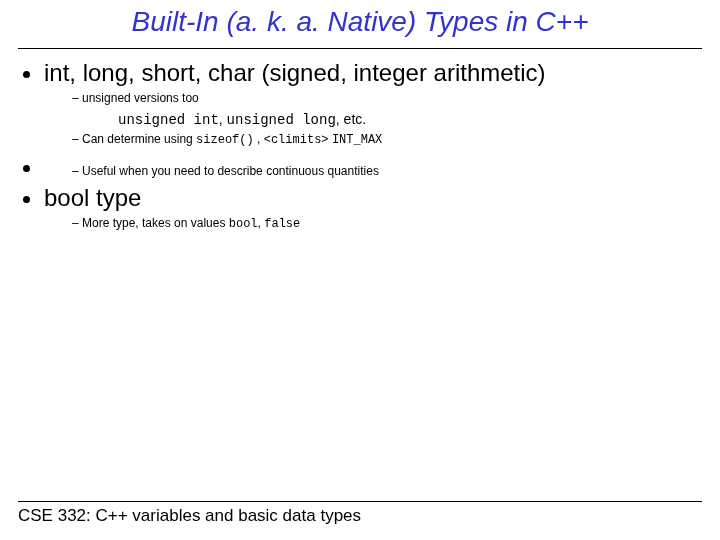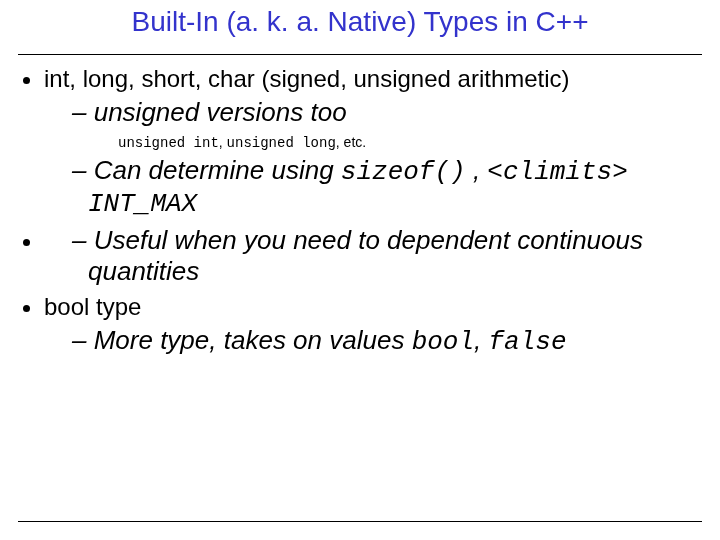--- a/index.html
+++ b/index.html
@@ -13,22 +13,23 @@
     box-sizing: border-box;
     position: relative;
   }
   .slide {
     padding: 6px 18px 0 18px;
   }
   .title {
     color: #3333cc;
     font-size: 28px;
     text-align: center;
-    margin: 0 0 16px 0;
+    margin: 0 0 10px 0;
     font-weight: normal;
+    font-style: italic;
   }
   .hr-top {
     border: none;
     border-top: 1.5px solid #000;
     margin: 0 0 10px 0;
   }
   ul.level1 {
     margin: 0;
     padding-left: 26px;
     list-style-type: disc;
@@ -36,25 +37,24 @@
   ul.level1 > li {
     font-size: 24px;
     margin-bottom: 4px;
   }
   ul.level2 {
     margin: 4px 0 6px 0;
     padding-left: 28px;
     list-style: none;
   }
   ul.level2 > li {
-    font-size: 26px;
+    font-size: 12px;
     margin-bottom: 2px;
     text-indent: -16px;
     padding-left: 16px;
-    font-style: italic;
   }
   ul.level2 > li::before {
     content: "– ";
   }
   .code {
     font-family: "Courier New", Courier, monospace;
   }
   .indent-code {
     font-size: 14px;
     margin: 2px 0 4px 74px;
@@ -76,46 +76,47 @@
 </style>
 </head>
 <body>
 
 <div class="slide">
   <h1 class="title">Built-In (a. k. a. Native) Types in C++</h1>
   <hr class="hr-top">
 
   <ul class="level1">
     <li>
-      <span>int, long, short, char (signed, unsigned arithmetic)</span>
+      <span>int, long, short, char (signed, integer arithmetic)</span>
       <ul class="level2">
         <li>unsigned versions too</li>
       </ul>
       <div class="indent-code">
         <span class="code">unsigned int</span><span>, </span><span class="code">unsigned long</span><span>, etc.</span>
       </div>
       <ul class="level2">
         <li>
           <span>Can determine using </span><span class="code">sizeof()</span><span> , </span><span class="code">&lt;climits&gt;</span><span> </span><span class="code">INT_MAX</span>
         </li>
       </ul>
     </li>
 
     <li>
       <ul class="level2">
-        <li>Useful when you need to dependent continuous quantities</li>
+        <li>Useful when you need to describe continuous quantities</li>
       </ul>
     </li>
 
     <li>
       <span>bool type</span>
       <ul class="level2">
         <li>
           <span>More type, takes on values </span><span class="code">bool</span><span>, </span><span class="code">false</span>
         </li>
       </ul>
     </li>
   </ul>
 </div>
 
 <div class="footer">
   <hr class="hr-bottom">
+  <div class="footer-text">CSE 332: C++ variables and basic data types</div>
 </div>
 
 </body></html>

